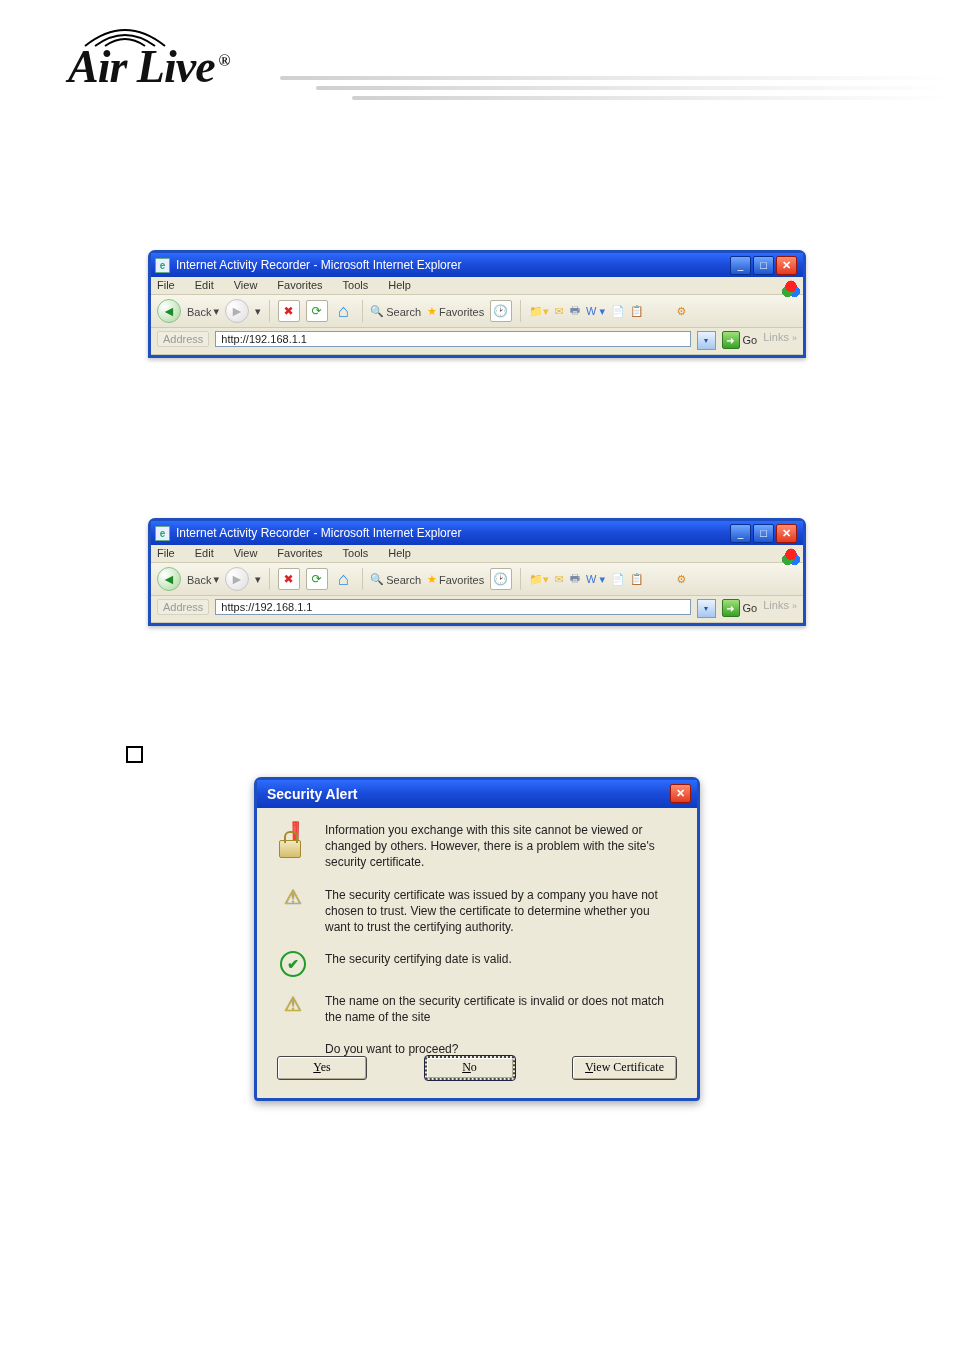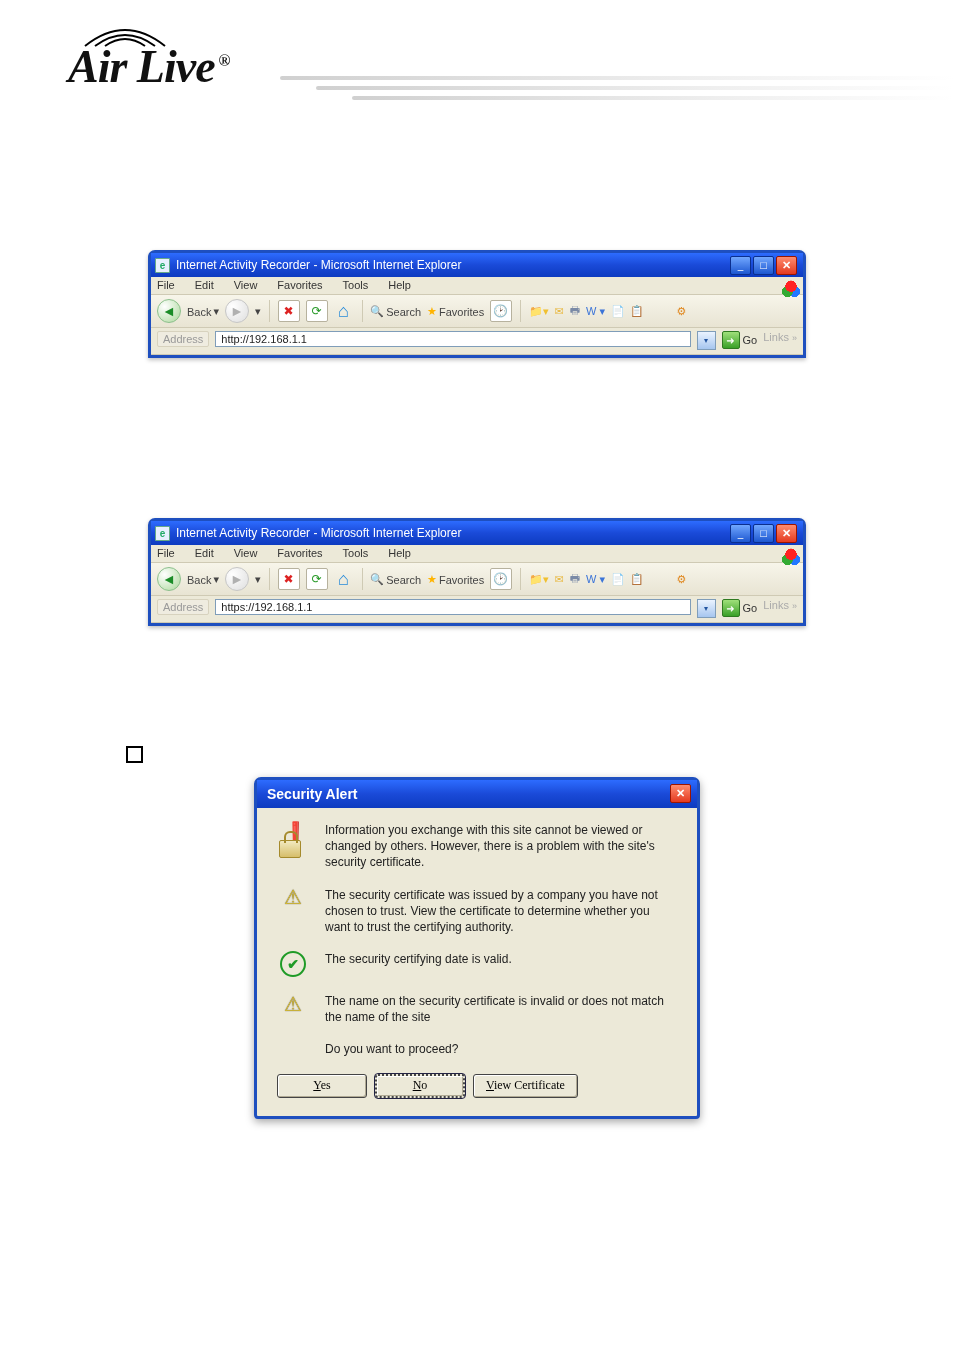--- a/index.html
+++ b/index.html
@@ -160,21 +160,21 @@
   .sec-body{padding:14px 20px 18px 20px; font-family: Tahoma, sans-serif; font-size:12px; color:#222;}
   .sec-row{display:flex; gap:16px; margin-bottom:16px; line-height:1.35;}
   .sec-row .icon{flex:0 0 32px;display:flex;justify-content:center;}
   .lock-icon{width:32px;height:36px;position:relative;}
   .lock-icon .bang{color:#e6c64d;font-size:30px;position:absolute;left:0;top:-4px;}
   .lock-icon .lk{position:absolute;left:2px;top:18px;width:20px;height:16px;background:linear-gradient(#f1e9c0,#d6be6a);border:1px solid #a58a2c;border-radius:2px;}
   .lock-icon .lk::before{content:"";position:absolute;top:-10px;left:4px;width:10px;height:10px;border:2px solid #a58a2c;border-bottom:none;border-radius:6px 6px 0 0;}
   .tri-warn{width:22px;height:22px;display:flex;align-items:center;justify-content:center;font-size:20px;color:#e6c833;text-shadow:0 0 1px #000;}
   .ok-check{width:22px;height:22px;border-radius:50%;border:2px solid #1f9b27;display:flex;align-items:center;justify-content:center;color:#1f9b27;font-size:14px;font-weight:bold;}
   .sec-proceed{margin-left:48px;margin-top:2px;}
-  .sec-buttons{display:flex;justify-content:flex-start;gap:8px;margin-top:18px;}
+  .sec-buttons{display:flex;justify-content:space-between;gap:8px;}
   .sec-btn{
     min-width:90px;height:24px;padding:0 12px;
     background:#ece9d8;border:1px solid #444;border-radius:3px;
     font-family: Tahoma; font-size:12px;
     box-shadow: inset 1px 1px 0 #fff, inset -1px -1px 0 #b0aa94;
   }
   .sec-btn.default{border:2px dotted #444;outline:1px solid #224;}
   .sec-btn .uline{text-decoration:underline;}
   .black-square {
     width:13px;height:13px;border:2px solid #000;display:inline-block;margin-right:8px;vertical-align:-2px;

